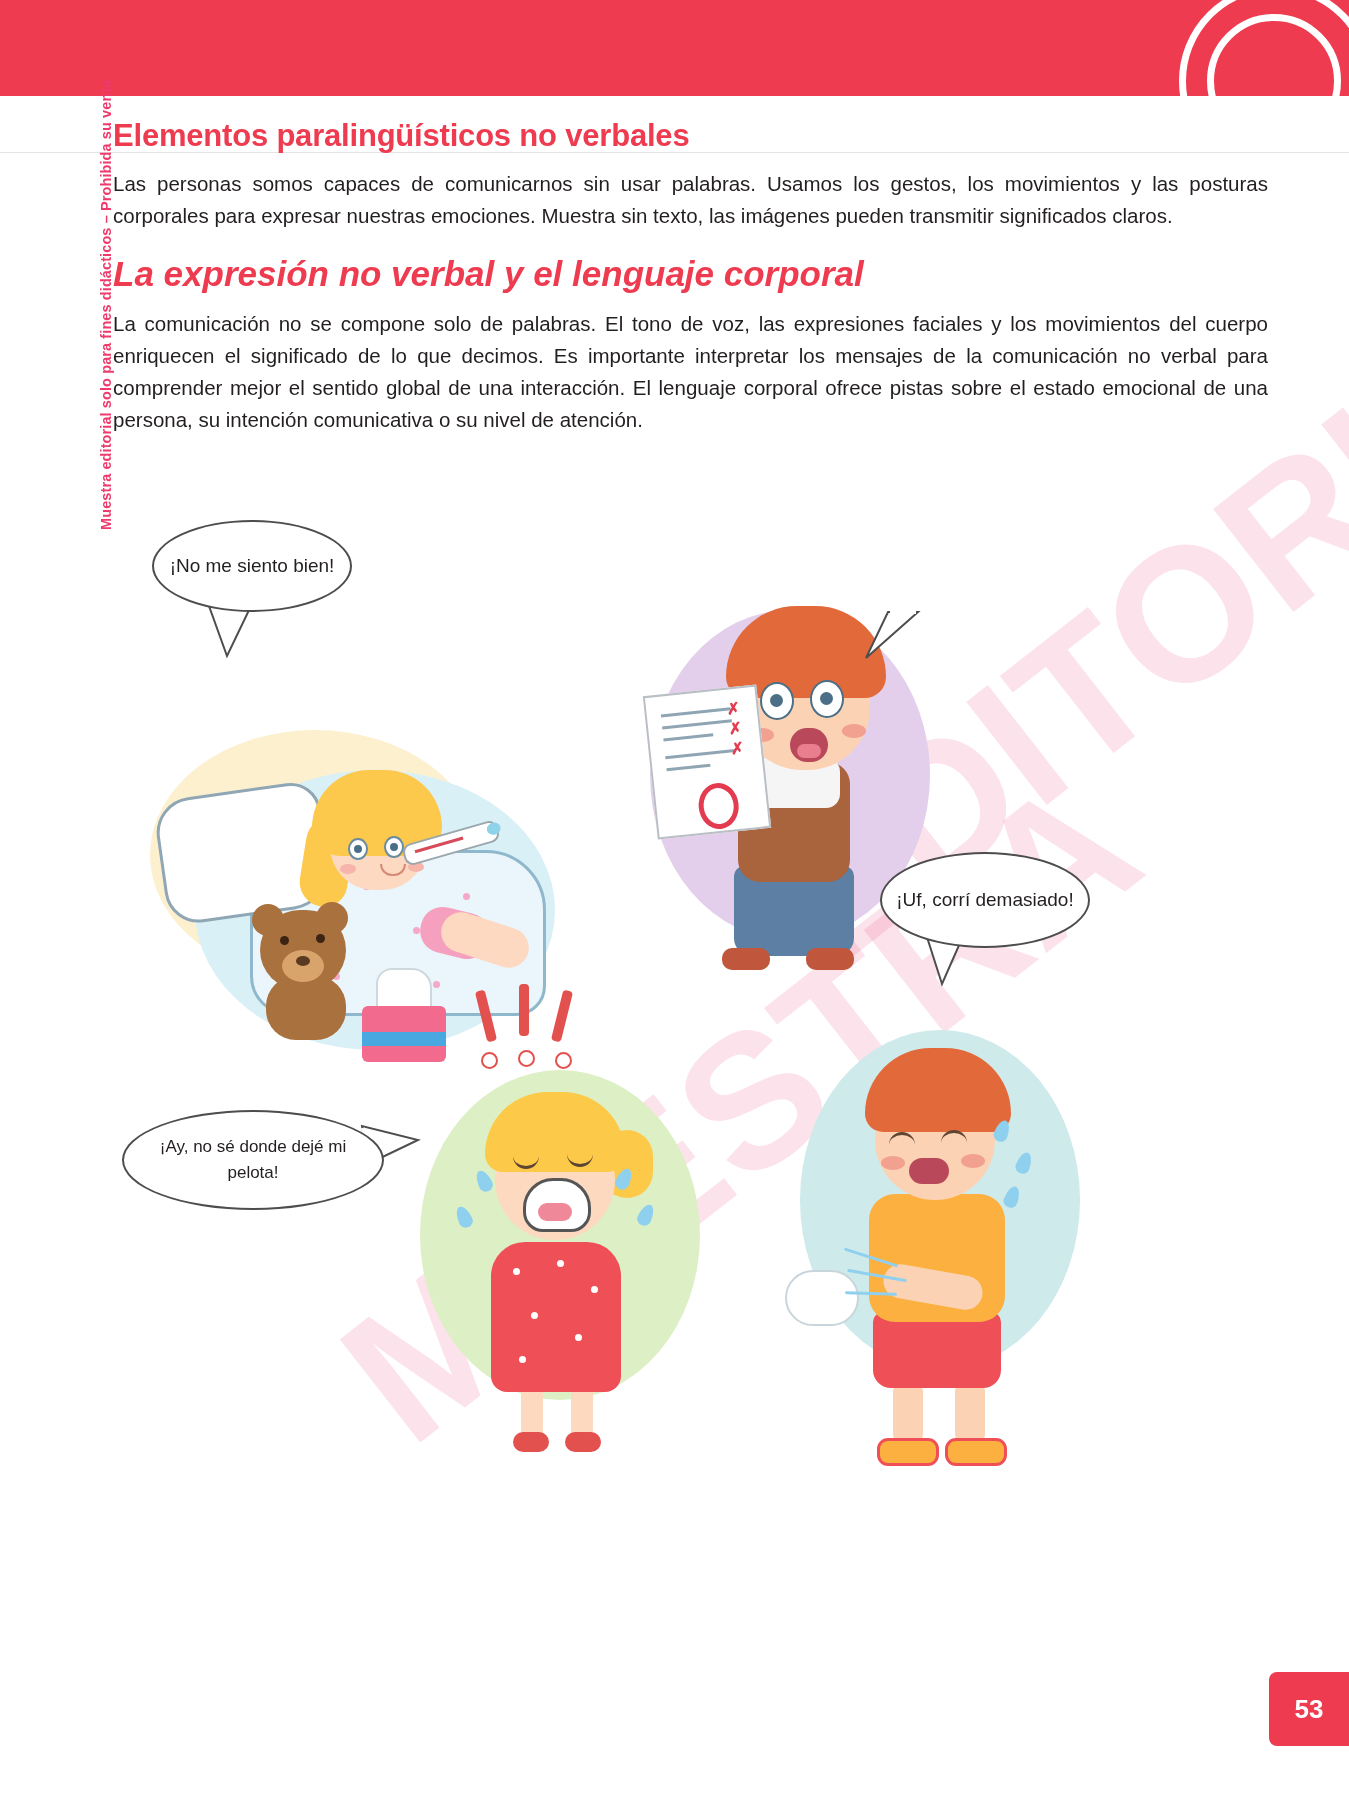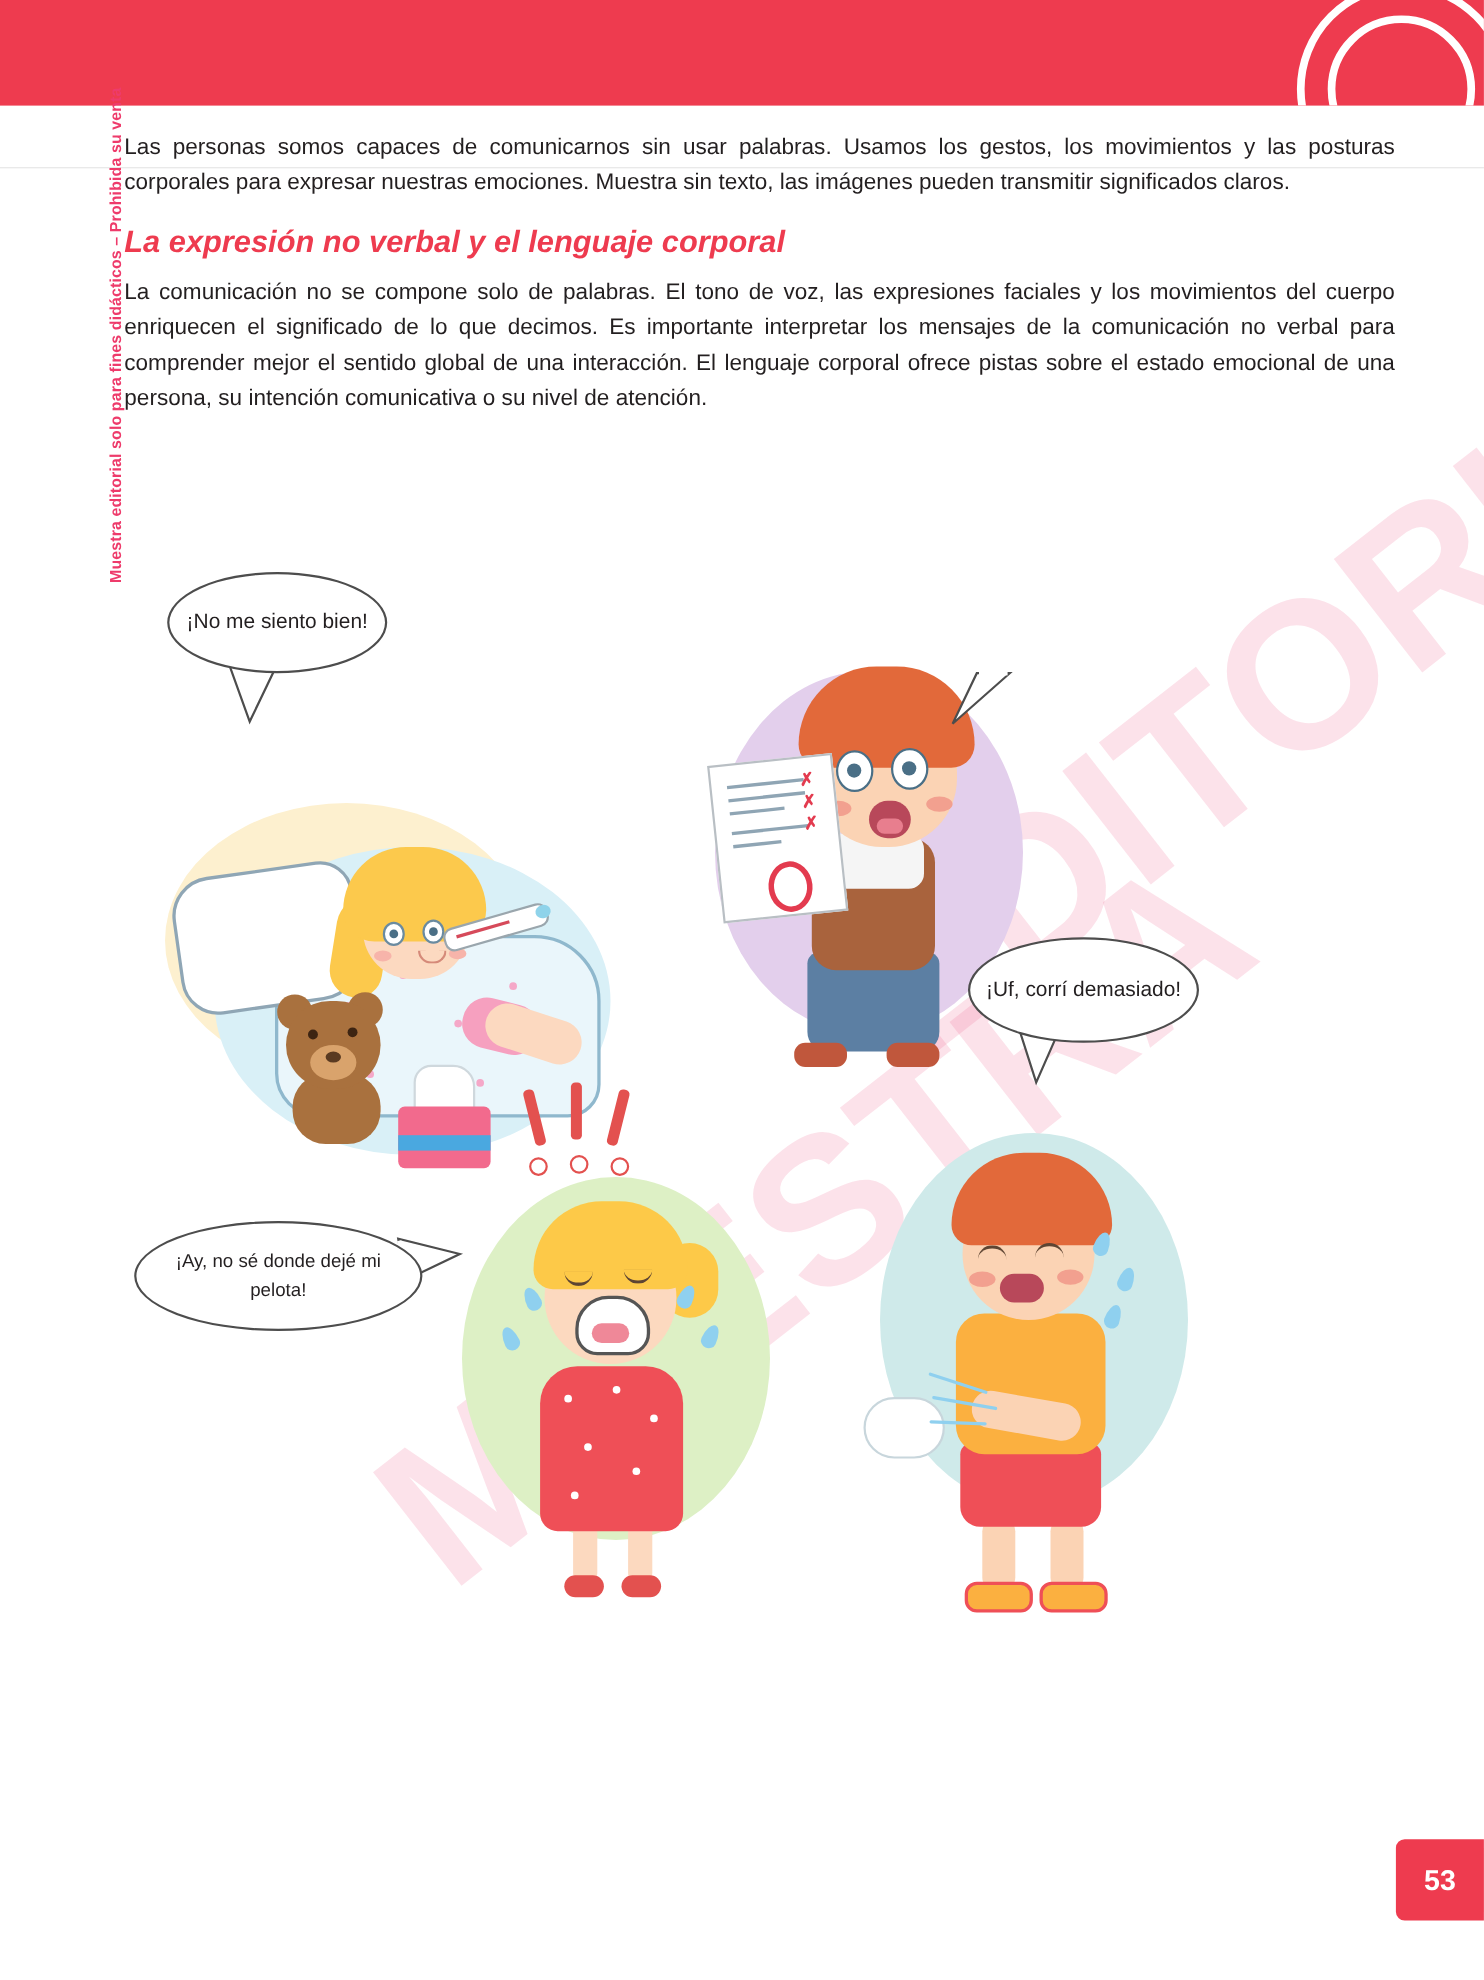--- a/index.html
+++ b/index.html
@@ -104,21 +104,21 @@
   }
   p.body-text {
     margin: 0 0 22px 0;
     font-size: 20.5px;
     line-height: 32px;
     color: #231f20;
     text-align: justify;
   }
   h2.sub-title {
     margin: 8px 0 14px 0;
-    font-size: 28px;
+    font-size: 35px;
     font-weight: bold;
     font-style: italic;
     color: #ee3b4f;
   }
 
   
   .illustrations {
     position: absolute;
     left: 0;
     top: 500px;
@@ -287,20 +287,21 @@
 <div class="hairline"></div>
 
 <div class="watermark">
   <span class="wm1">MUESTRA</span>
   <span class="wm2">EDITORIAL</span>
 </div>
 
 <div class="side-note">Muestra editorial solo para fines didácticos – Prohibida su venta</div>
 
 <div class="content">
+  <h1 class="page-title">Elementos paralingüísticos no verbales</h1>
   <p class="body-text">Las personas somos capaces de comunicarnos sin usar palabras. Usamos los gestos, los movimientos y las posturas corporales para expresar nuestras emociones. Muestra sin texto, las imágenes pueden transmitir significados claros.</p>
   <h2 class="sub-title">La expresión no verbal y el lenguaje corporal</h2>
   <p class="body-text">La comunicación no se compone solo de palabras. El tono de voz, las expresiones faciales y los movimientos del cuerpo enriquecen el significado de lo que decimos. Es importante interpretar los mensajes de la comunicación no verbal para comprender mejor el sentido global de una interacción. El lenguaje corporal ofrece pistas sobre el estado emocional de una persona, su intención comunicativa o su nivel de atención.</p>
 </div>
 
 <div class="illustrations">
 
   <div class="bubble" style="left:152px; top:20px; width:200px; height:92px;">
     <span>¡No me siento bien!</span>
   </div>

